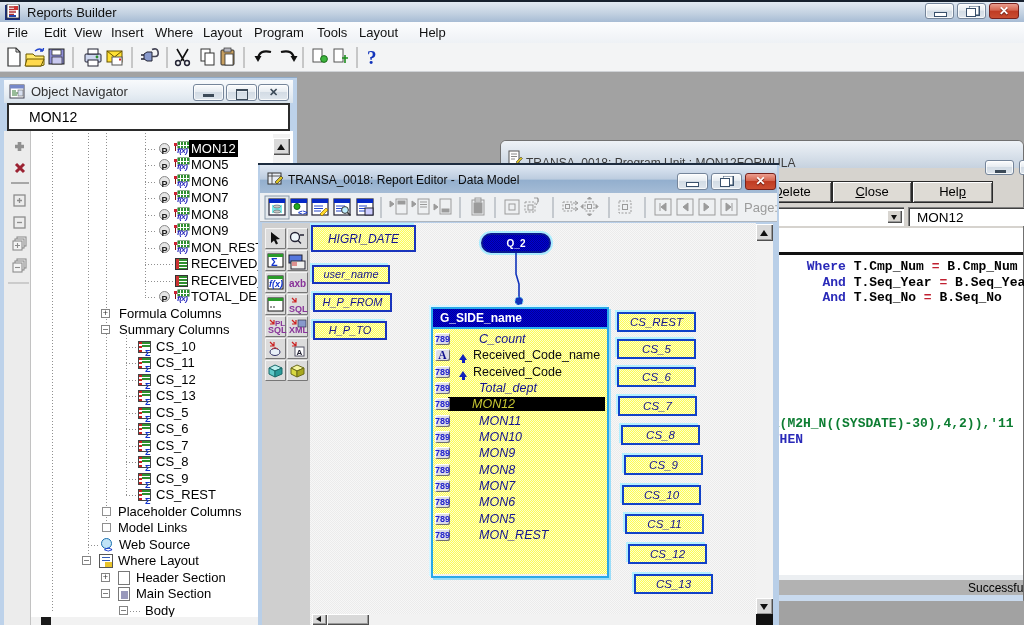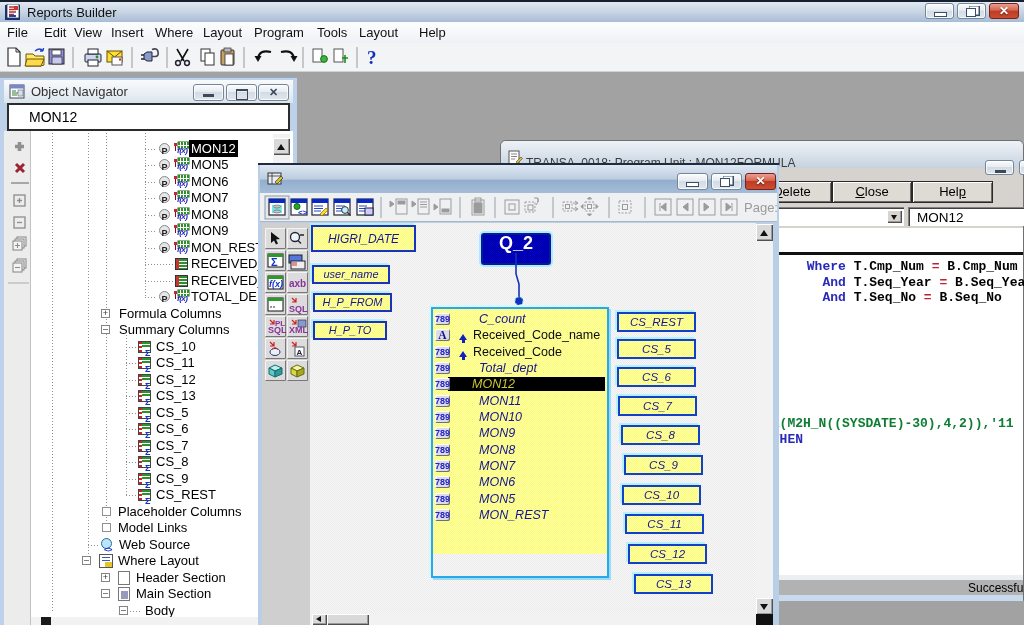--- a/index.html
+++ b/index.html
@@ -412,20 +412,21 @@
 
 <div class="abs" id="re-win" style="left:258px;top:163px;width:521px;height:462px;">
   <div class="abs" style="left:0;top:0;width:521px;height:462px;background:#b9cfe8;"></div>
   <div class="abs" style="left:0;top:0;width:521px;height:2px;background:#1d2c3f;"></div>
   <div class="abs" style="left:2px;top:2px;width:517px;height:28px;background:linear-gradient(#dfe8f3,#bcccdf 50%,#93afce 55%,#a5bcd6);"></div>
   <svg class="abs" id="re-icon" style="left:9px;top:7px" width="17" height="17" viewBox="0 0 17 17">
     <rect x="1" y="3" width="13" height="11" fill="#e8edf4" stroke="#333"></rect>
     <path d="M1 6 h13 M5 3 v11" stroke="#333" stroke-width="0.8"></path>
     <path d="M8 12 l6 -6 l2 2 l-6 6 z" fill="#d8c020" stroke="#333" stroke-width="0.7"></path>
   </svg>
+  <div class="abs" style="left:30px;top:10px;font-size:12px;color:#0b0b0b;white-space:nowrap;">TRANSA_0018: Report Editor - Data Model</div>
   <div class="abs vbtn wmin" style="left:419px;top:10px;width:31px;height:17px;"></div>
   <div class="abs vbtn wrest" style="left:453px;top:10px;width:31px;height:17px;"></div>
   <div class="abs wclose" style="left:487px;top:10px;width:31px;height:17px;border:1px solid #76211c;border-radius:3px;background:linear-gradient(#ec9e8f,#d4654f 45%,#bf3b22 50%,#ca4e32);"></div>
 
   <div class="abs" style="left:2px;top:30px;width:517px;height:29px;background:#eef0f2;border-bottom:1px solid #aeb6bf;"></div>
   <div class="abs" id="re-tb" style="left:2px;top:30px;width:517px;height:29px;">
     <svg width="517" height="29" viewBox="0 0 517 29">
       <rect x="5" y="3" width="24" height="23" fill="#e4e9ee" stroke="#8899aa"></rect>
       <g>
         <rect x="9" y="6" width="16" height="16" fill="#fff" stroke="#334" stroke-width="1.3"></rect>
@@ -573,27 +574,28 @@
           <path d="M42 145 v6 l-7 3 v-6 z" fill="#a8a820" stroke="#6a6a1a"></path>
         </g>
     </svg>
   </div>
 
   <div class="abs dither-g" id="re-canvas" style="left:52px;top:60px;width:446px;height:402px;overflow:hidden;">
     <div class="abs fldbox dither-y" style="left:1px;top:2px;width:105px;height:27px;line-height:24px;font-size:12px;">HIGRI_DATE</div>
     <div class="abs fldbox dither-y" style="left:2px;top:42px;width:78px;height:19px;">user_name</div>
     <div class="abs fldbox dither-y" style="left:3px;top:70px;width:79px;height:19px;">H_P_FROM</div>
     <div class="abs fldbox dither-y" style="left:3px;top:98px;width:74px;height:19px;">H_P_TO</div>
-    <div class="abs dither-b" style="left:171px;top:10px;width:70px;height:32px;border:2px solid #0a1a90;border-radius:3px;box-shadow:0 0 0 2px #a9ecff;color:#fff;font-weight:bold;font-size:18px;text-align:center;line-height:17px;">Q_2</div>
+    <div class="abs dither-b" style="left:171px;top:10px;width:70px;height:20px;border:2px solid #0a1a90;border-radius:10px;box-shadow:0 0 0 2px #a9ecff;color:#fff;font-weight:bold;font-size:10px;text-align:center;line-height:17px;">Q_2</div>
     <svg class="abs" style="left:0;top:0" width="446" height="402" viewBox="0 0 446 402">
       <path d="M206 30 v21 l3 10 v13" stroke="#1133bb" stroke-width="1.6" fill="none"></path>
       <circle cx="209" cy="78" r="4" fill="#1133bb" stroke="#66ddff" stroke-width="1" stroke-dasharray="2 2"></circle>
     </svg>
 
     <div class="abs" style="left:121px;top:84px;width:178px;height:271px;border:2px solid #28a8e8;box-shadow:-2px -2px 0 #d8f6ff, 2px 2px 0 #9adcf8;">
+      <div class="dither-b" style="height:20px;border-bottom:2px solid #2bb0f0;color:#fff;font-weight:bold;font-size:12px;line-height:19px;padding-left:7px;">G_SIDE_name</div>
       <div class="dither-y" style="height:245px;position:relative;font-size:12.5px;">
         <div class="grow" style="top:3px;">
             <b class="n789">789</b>
             <span class="itc" style="left:46px;">C_count</span>
           </div>
         <div class="grow" style="top:19px;">
             <b class="n789 nA">A</b>
             <i class="arrup"></i>
             <span style="left:40px;">Received_Code_name</span>
           </div>

